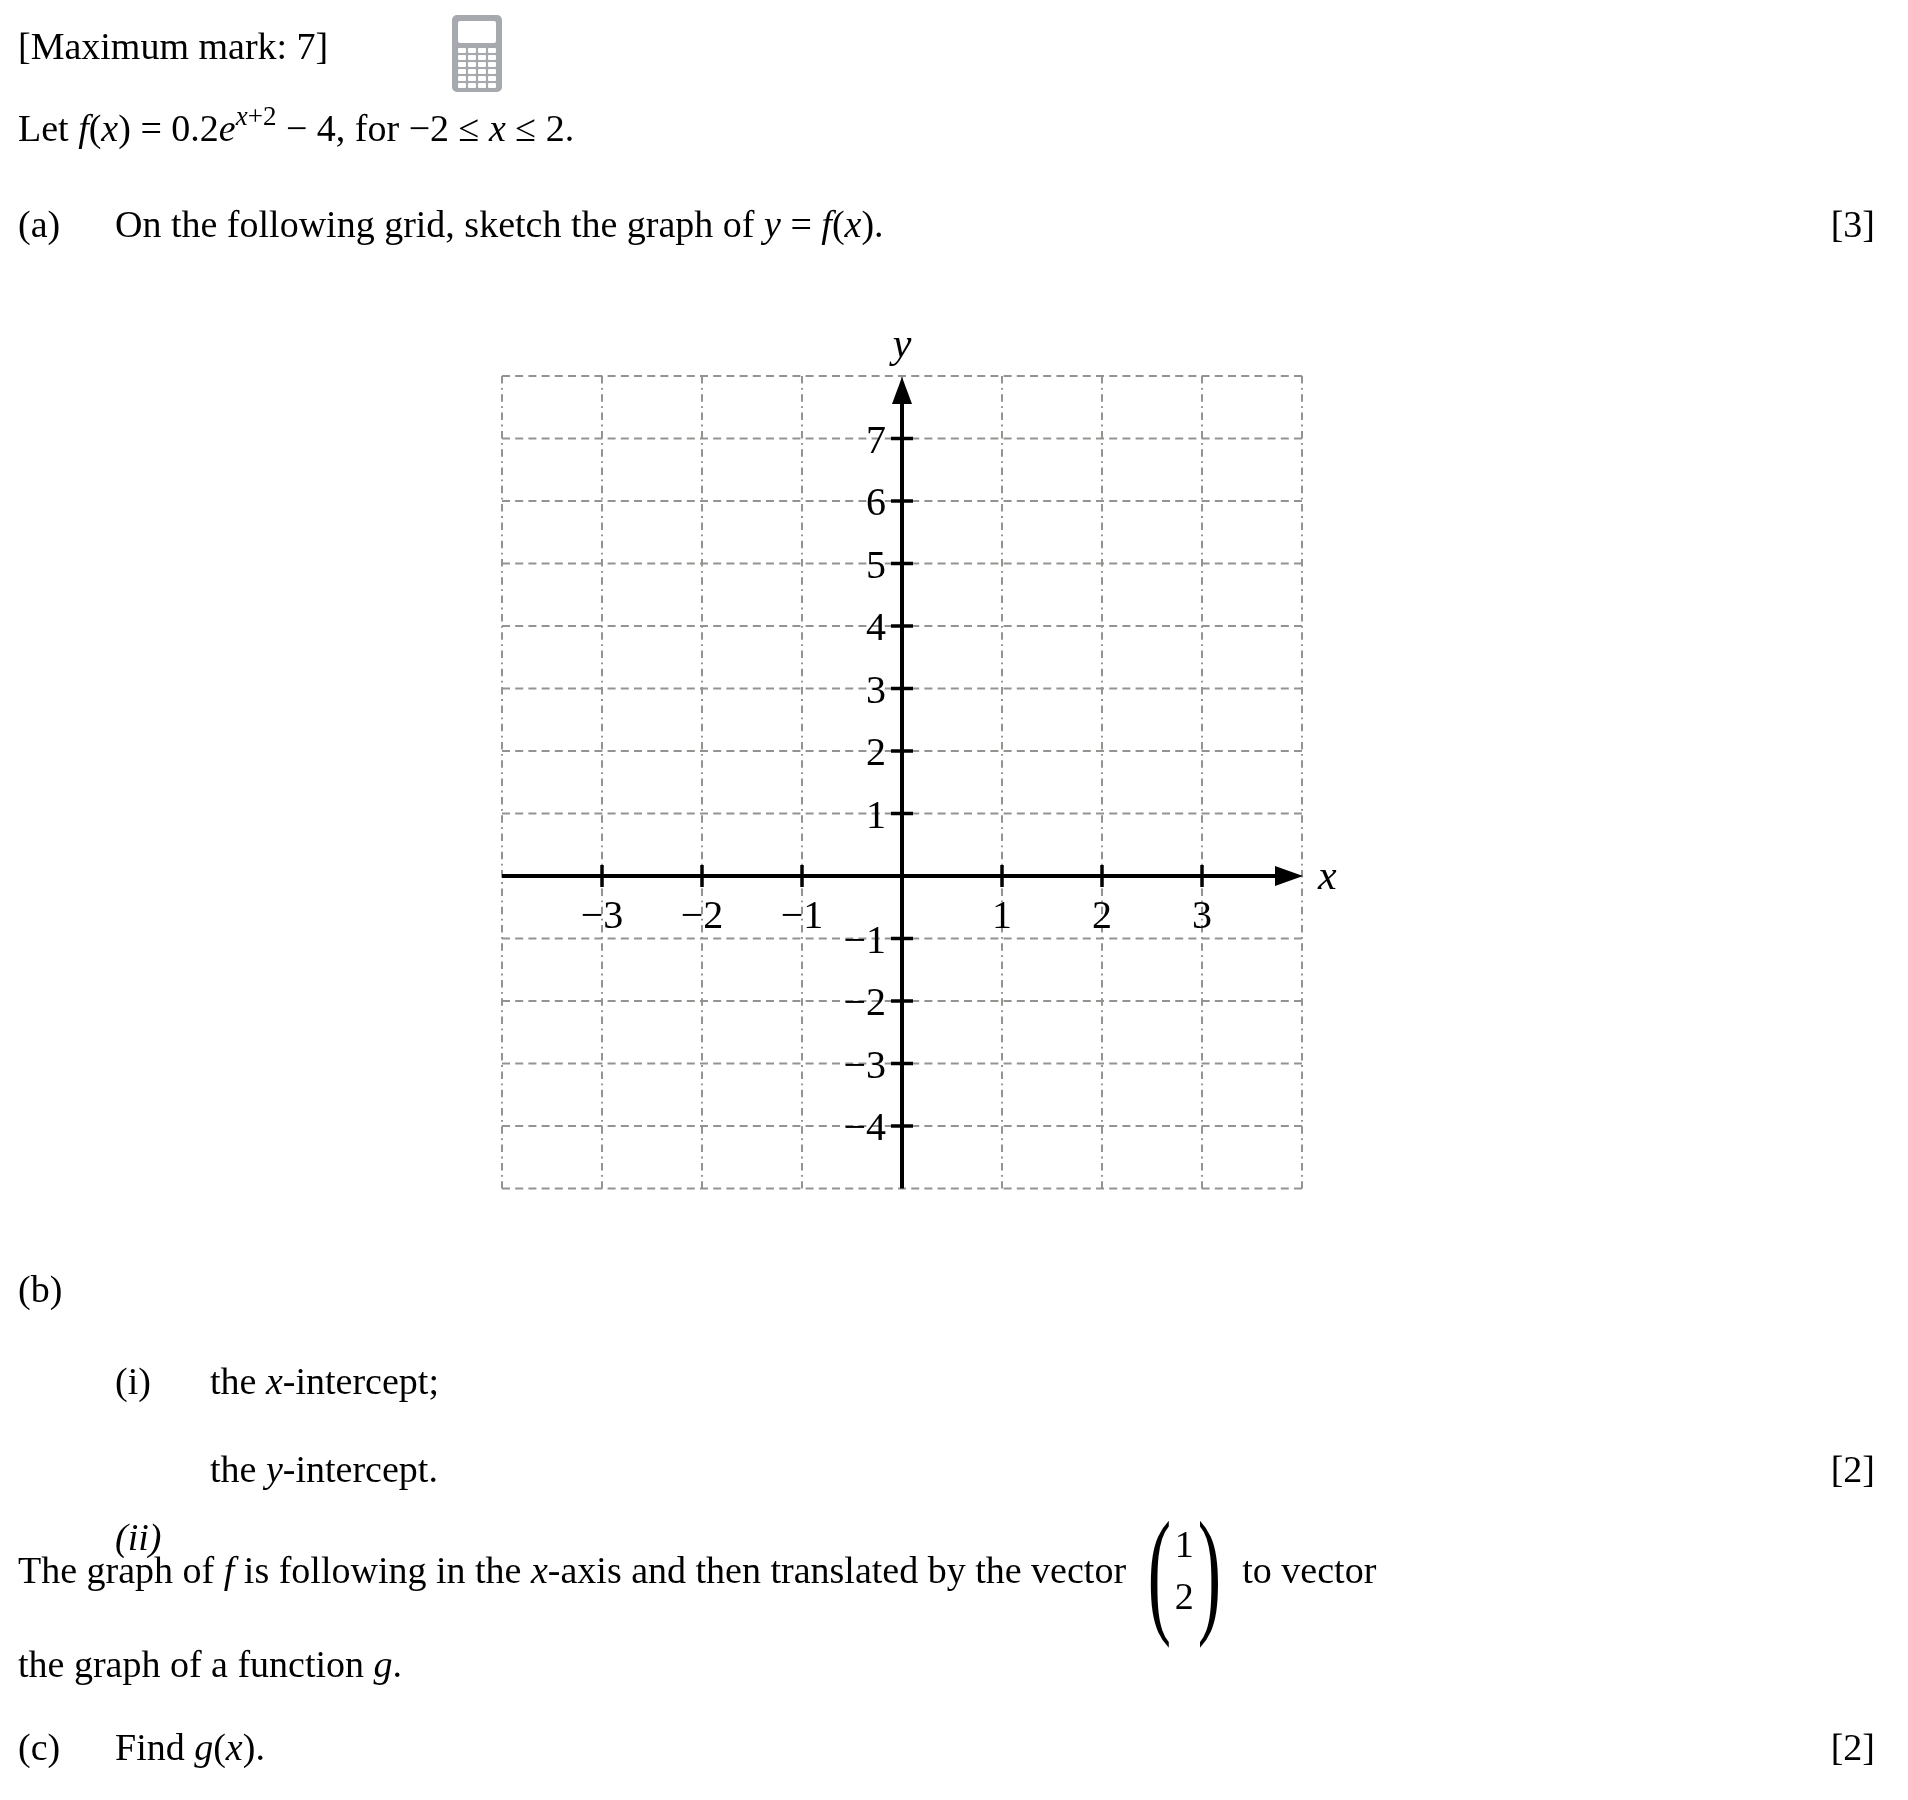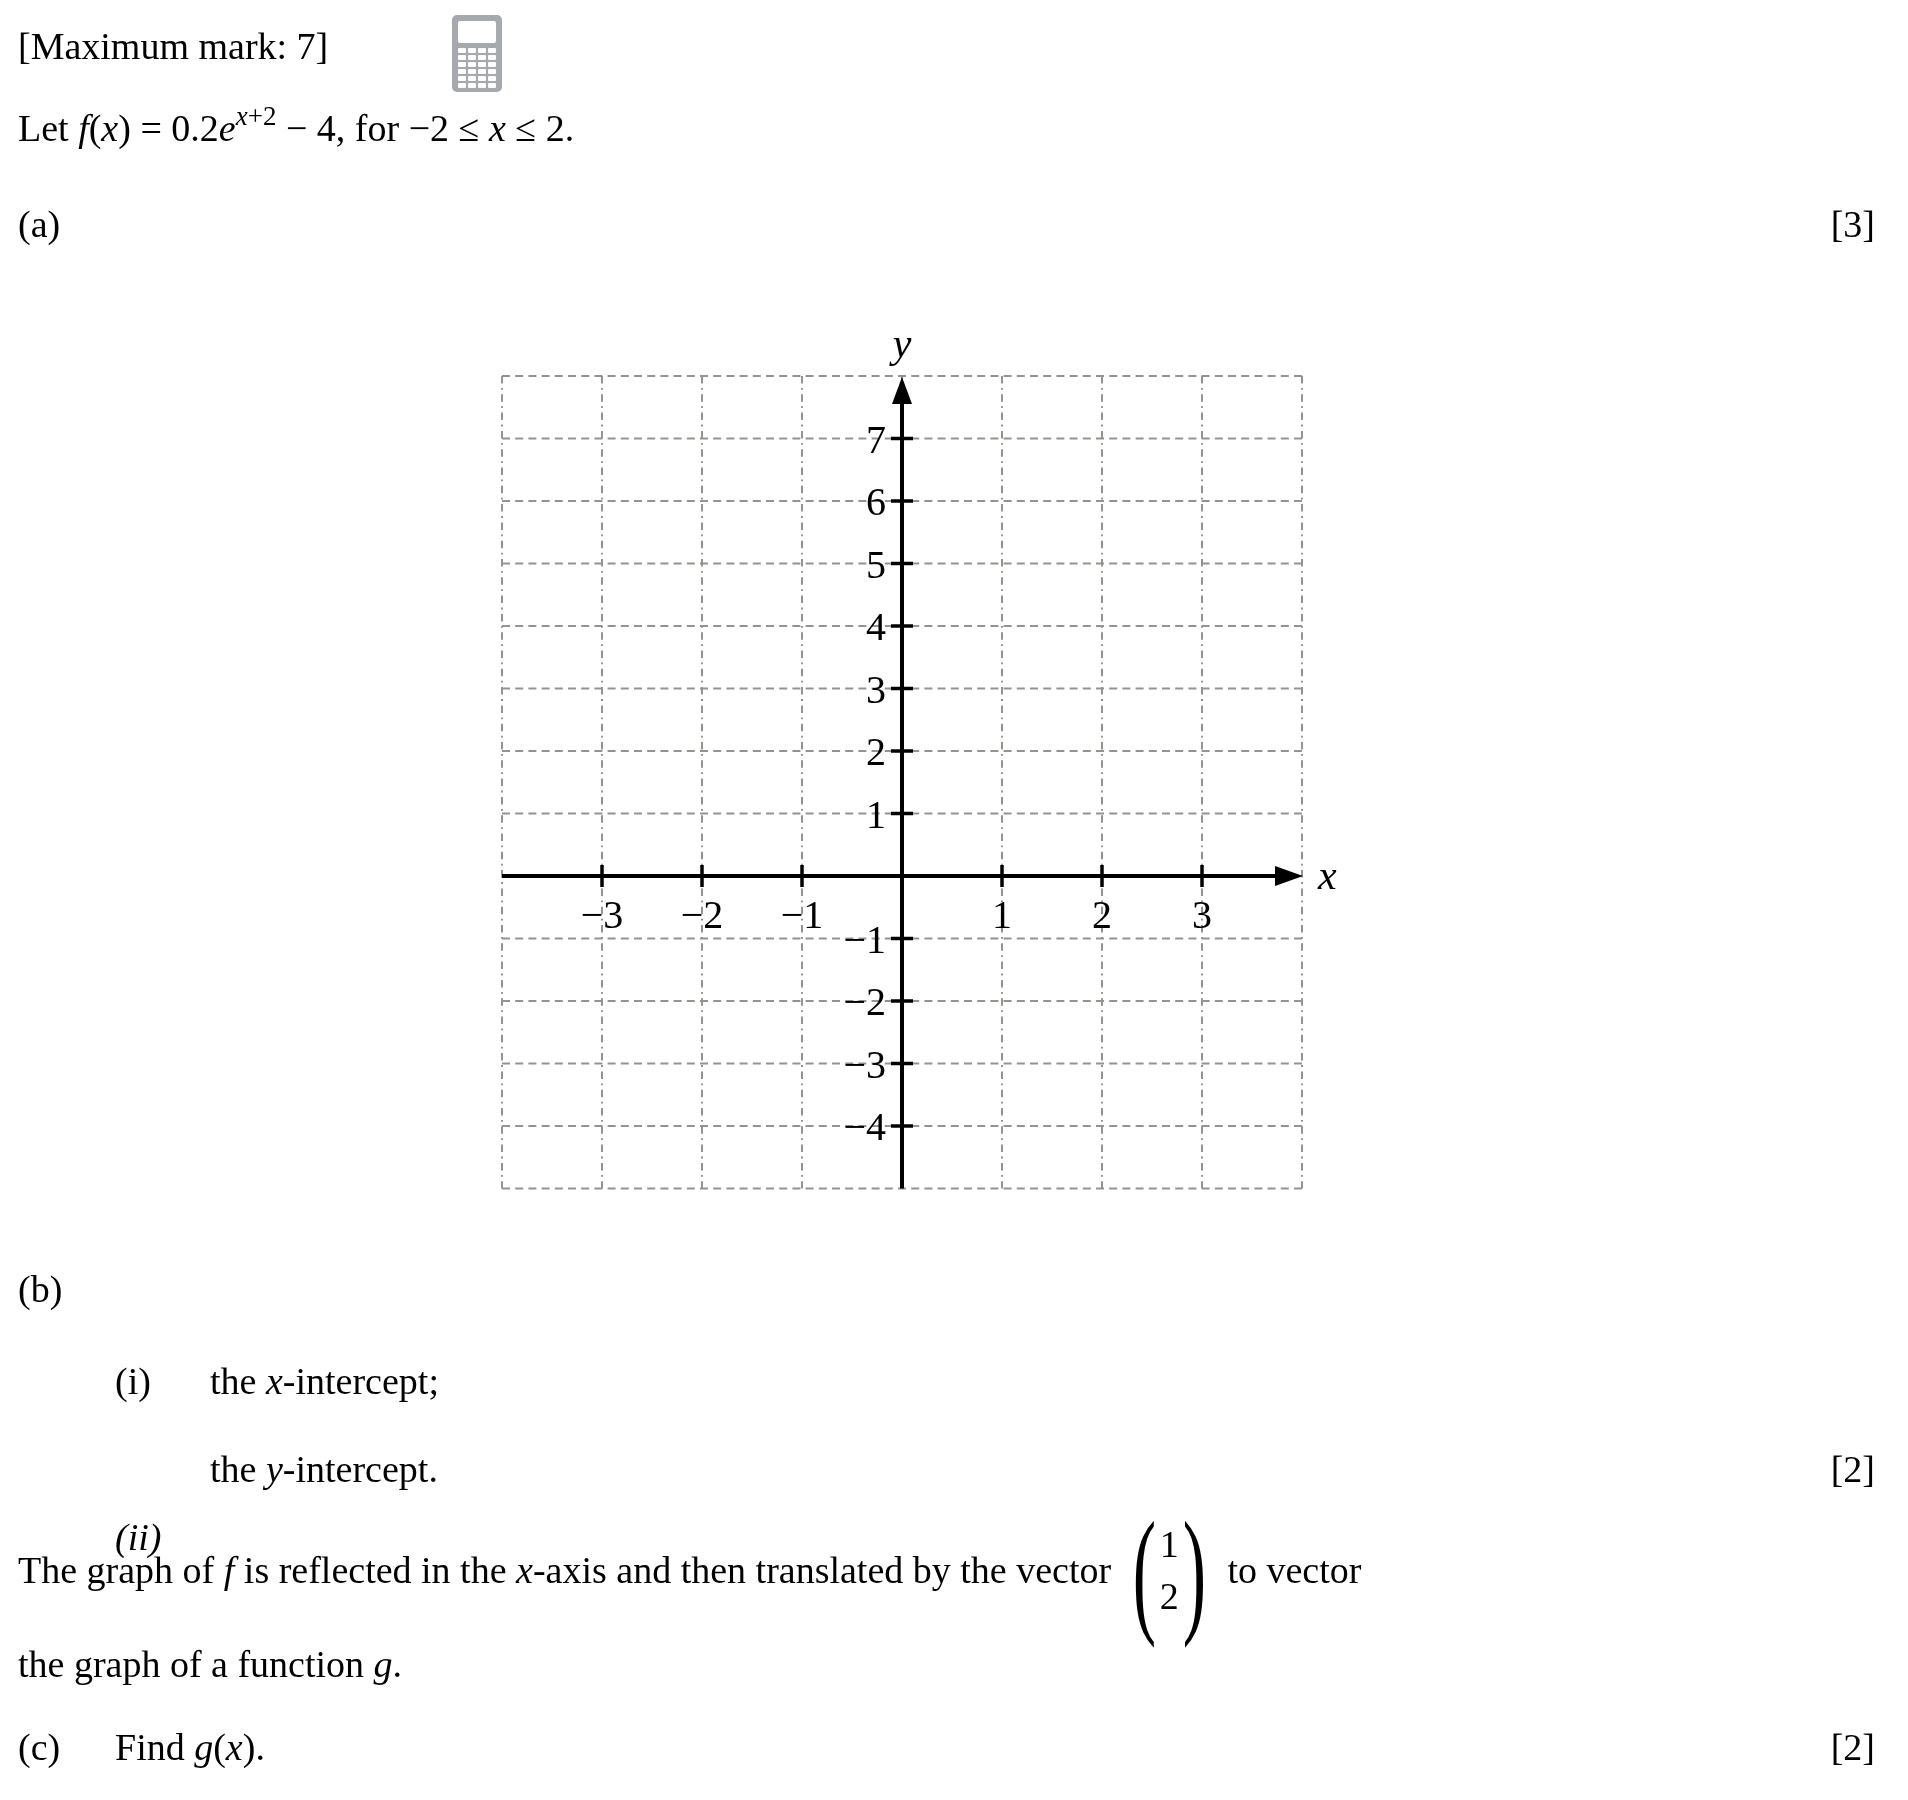--- a/index.html
+++ b/index.html
@@ -87,20 +87,21 @@
         <div></div>
         <div></div>
         <div></div>
         <div></div>
       </div>
   </div>
 
   <div class="abs" style="left:18px;top:106px;"><span class="run-r">Let </span><span class="run-i">f</span><span class="run-r">(</span><span class="run-i">x</span><span class="run-r">) = 0.2</span><span class="run-i">e</span><span class="run-supi">x</span><span class="run-sup">+2</span><span class="run-r"> − 4,  for −2 ≤ </span><span class="run-i">x</span><span class="run-r"> ≤ 2.</span></div>
 
   <div class="abs" style="left:18px;top:202px;">(a)</div>
+  <div class="abs" style="left:115px;top:202px;"><span class="run-r">On the following grid, sketch the graph of </span><span class="run-i">y</span><span class="run-r"> = </span><span class="run-i">f</span><span class="run-r">(</span><span class="run-i">x</span><span class="run-r">).</span></div>
   <div class="mark" style="top:202px;">[3]</div>
 
   <svg id="grid-svg" width="940" height="930" viewBox="0 0 940 930">
       <line x1="62" y1="76" x2="62" y2="888.5" stroke="#93938f" stroke-width="2" stroke-dasharray="7.5 4.5 1.8 4.5"></line>
       <line x1="162" y1="76" x2="162" y2="888.5" stroke="#93938f" stroke-width="2" stroke-dasharray="7.5 4.5 1.8 4.5"></line>
       <line x1="262" y1="76" x2="262" y2="888.5" stroke="#93938f" stroke-width="2" stroke-dasharray="7.5 4.5 1.8 4.5"></line>
       <line x1="362" y1="76" x2="362" y2="888.5" stroke="#93938f" stroke-width="2" stroke-dasharray="7.5 4.5 1.8 4.5"></line>
       <line x1="462" y1="76" x2="462" y2="888.5" stroke="#93938f" stroke-width="2" stroke-dasharray="7.5 4.5 1.8 4.5"></line>
       <line x1="562" y1="76" x2="562" y2="888.5" stroke="#93938f" stroke-width="2" stroke-dasharray="7.5 4.5 1.8 4.5"></line>
       <line x1="662" y1="76" x2="662" y2="888.5" stroke="#93938f" stroke-width="2" stroke-dasharray="7.5 4.5 1.8 4.5"></line>
@@ -165,21 +166,21 @@
   <div class="abs" style="left:18px;top:1267px;">(b)</div>
 
   <div class="abs" style="left:115px;top:1359px;">(i)</div>
   <div class="abs" style="left:210px;top:1359px;"><span class="run-r">the </span><span class="run-i">x</span><span class="run-r">-intercept;</span></div>
 
   <div class="abs" style="left:115px;top:1515px;font-style:italic;">(ii)</div>
   <div class="abs" style="left:210px;top:1447px;text-align:right;"><span class="run-r">the </span><span class="run-i">y</span><span class="run-r">-intercept.</span></div>
   <div class="mark" style="top:1447px;">[2]</div>
 
   <div class="reflect-line">
-    <span><span class="run-r">The graph of </span><span class="run-i">f</span><span class="run-r"> is reflected in the </span><span class="run-i">x</span><span class="run-r">-axis and then translated by the vector</span></span>
+    <span><span class="run-r">The graph of </span><span class="run-i">f</span><span class="run-r"> is following in the </span><span class="run-i">x</span><span class="run-r">-axis and then translated by the vector</span></span>
     <span class="vector">
       <span class="vparen">(</span>
       <span class="vcol">
         <span>1</span>
         <span>2</span>
       </span>
       <span class="vparen">)</span>
     </span>
     <span><span class="run-r">to vector</span></span>
   </div>

